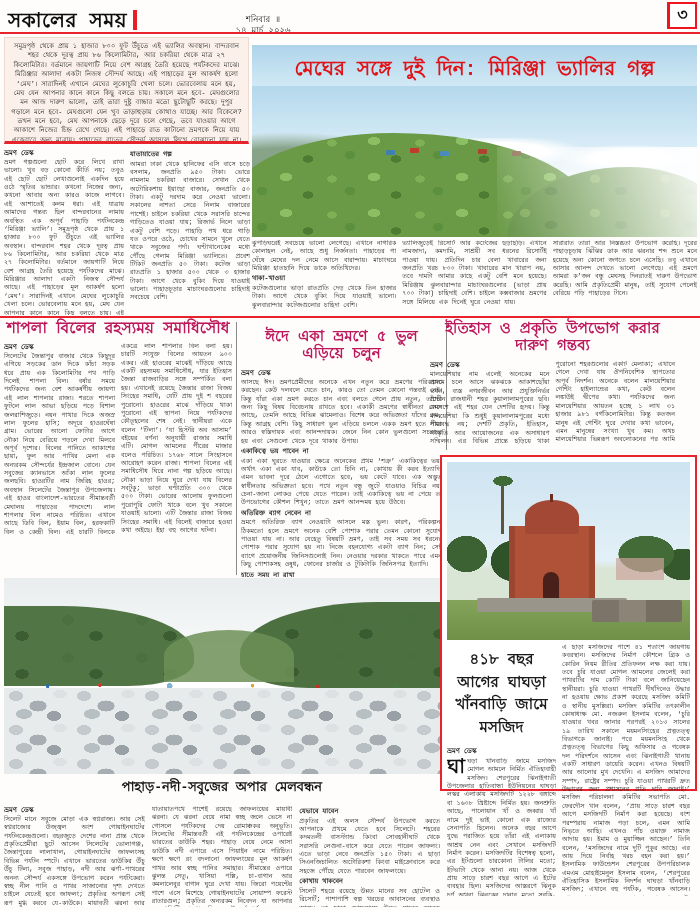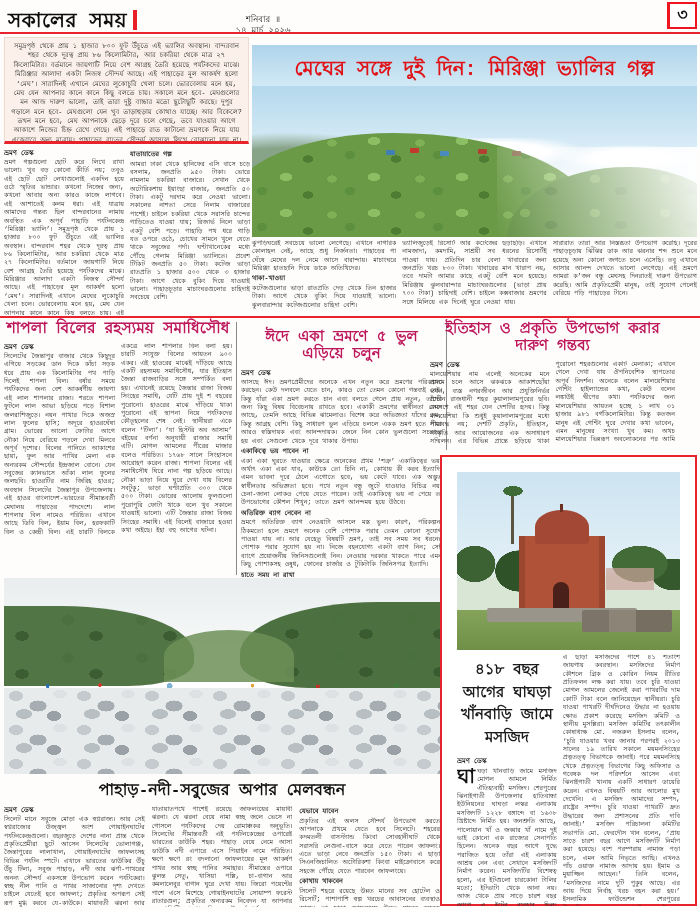--- a/index.html
+++ b/index.html
@@ -56,22 +56,22 @@
   .art-head{font-weight:bold;color:#be185d;text-align:center;line-height:1.15;}
   .shapla{left:4px;top:321px;width:228px;}
   .shapla .art-head{font-size:15.5px;height:22px;}
   .cols2{column-count:2;column-gap:6px;}
   .vdiv{width:1px;background:#8a8a8a;}
   .eid{left:241px;top:321px;width:201px;margin-top:8px;}
   .eid .art-head{font-size:15px;height:40px;}
   .history{left:430px;top:321px;width:245px;}
   .history .art-head{font-size:15px;height:40px;}
   
-  .mosque-box{left:440px;top:455px;width:257px;height:451px;border:2px solid #e8232b;background:#fff;
-              box-sizing:border-box;padding:15px;}
+  .mosque-box{left:440px;top:455px;width:257px;height:336px;border:2px solid #e8232b;background:#fff;
+              box-sizing:border-box;padding:5px;}
   .photo2{position:relative;width:100%;height:178px;overflow:hidden;background:linear-gradient(180deg,#cde4f1 0%,#e3f0f7 55%,#d9e6d6 60%);}
   .p2-trees{position:absolute;left:0;top:50px;width:100%;height:70px;
             background:radial-gradient(34px 30px at 8% 60%,#3c6233 60%,rgba(0,0,0,0) 61%),
                        radial-gradient(40px 34px at 28% 70%,#2f5229 60%,rgba(0,0,0,0) 61%),
                        radial-gradient(46px 30px at 82% 60%,#436b38 60%,rgba(0,0,0,0) 61%),
                        radial-gradient(36px 26px at 97% 75%,#35582c 60%,rgba(0,0,0,0) 61%);}
   .p2-palm{position:absolute;left:54px;top:22px;width:3px;height:50px;background:#5c5540;}
   .p2-palmtop{position:absolute;left:42px;top:12px;width:28px;height:14px;border-radius:50%;
             background:radial-gradient(14px 7px at 50% 50%,#3e6b35 70%,rgba(0,0,0,0) 71%);}
   .p2-grass{position:absolute;left:0;bottom:0;width:100%;height:40px;
@@ -107,21 +107,21 @@
                         radial-gradient(2px 2px at 57% 45%,#e8a23a 90%,rgba(0,0,0,0)),
                         radial-gradient(2px 2px at 72% 55%,#c22f28 90%,rgba(0,0,0,0)),
                         radial-gradient(2px 2px at 90% 45%,#3a7f3a 90%,rgba(0,0,0,0));}
   .p3-rocks{position:absolute;left:0;bottom:0;width:436px;height:86px;
             background:radial-gradient(12px 8px at 12px 8px,#c4cacd 60%,rgba(0,0,0,0) 62%),
                        radial-gradient(14px 9px at 34px 18px,#a7aeb3 60%,rgba(0,0,0,0) 62%),
                        radial-gradient(11px 7px at 56px 6px,#dde1e3 60%,rgba(0,0,0,0) 62%),
                        radial-gradient(13px 8px at 20px 26px,#b8bfc3 60%,rgba(0,0,0,0) 62%),
                        radial-gradient(12px 8px at 50px 28px,#9aa1a6 60%,rgba(0,0,0,0) 62%),
                        #e8ebec;background-size:68px 34px;}
-  .bottom-head{left:4px;top:777px;width:436px;font-size:16px;font-weight:bold;text-align:center;color:#111;}
+  .bottom-head{left:4px;top:777px;width:436px;font-size:13px;font-weight:bold;text-align:center;color:#111;}
   .bottom-cols{left:4px;top:806px;width:436px;height:101px;display:flex;gap:7px;}
   .bottom-cols>div{flex:1;overflow:hidden;}
 </style>
 </head>
 <body>
 
 <div id="page">
 
   <div class="abs masthead">
     <span>সকালের সময়</span><span class="masthead-bar"></span>

